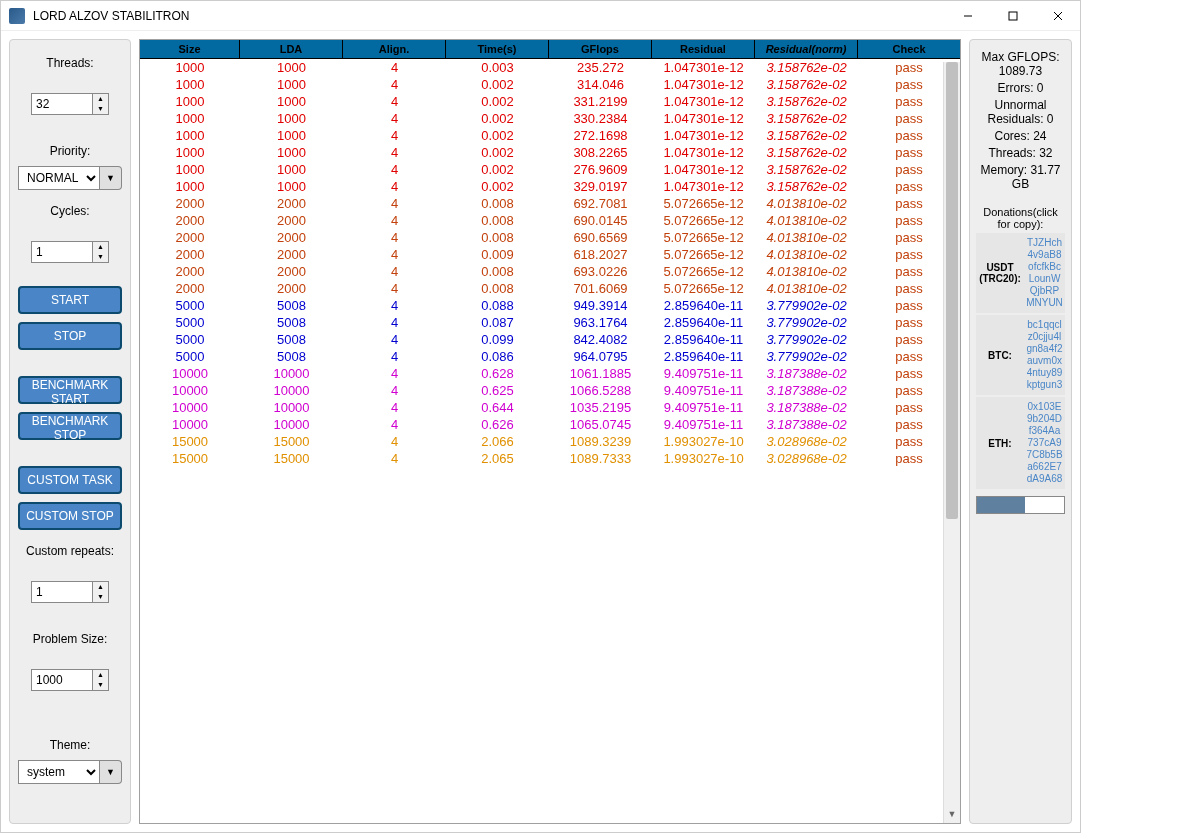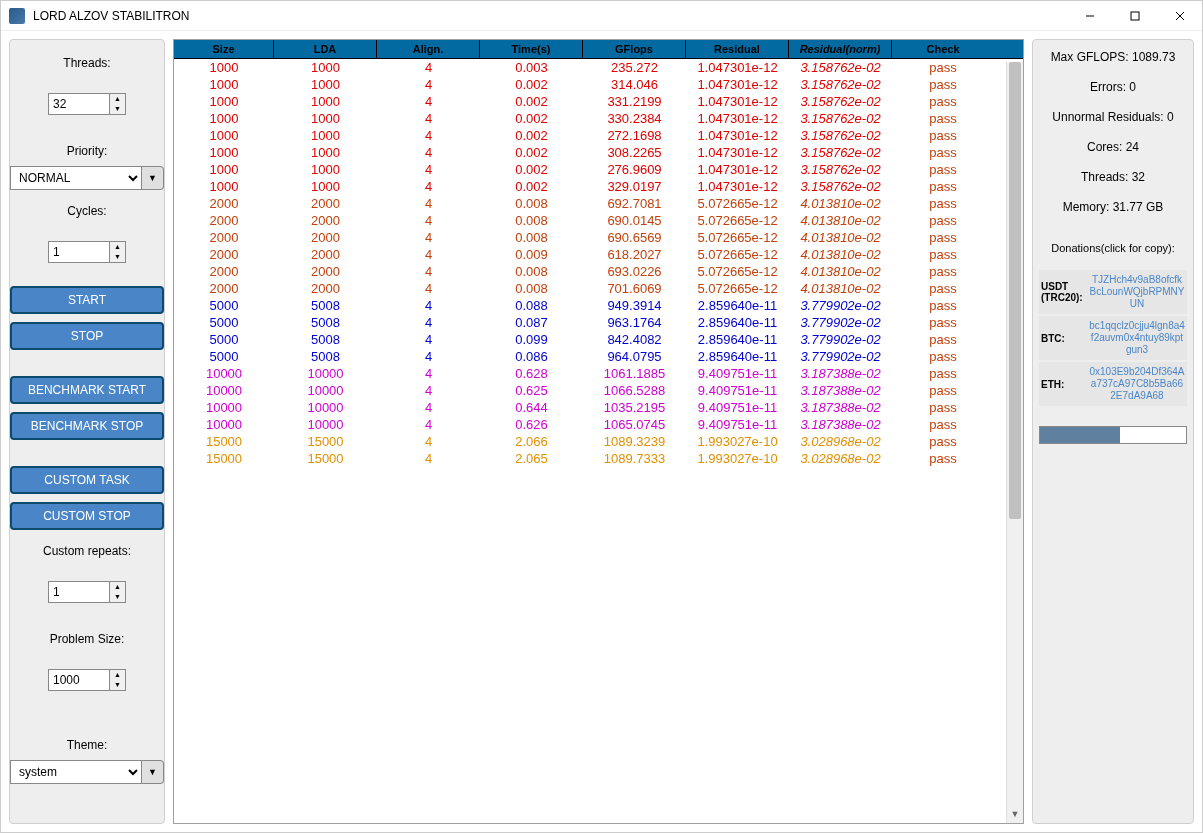--- a/index.html
+++ b/index.html
@@ -1,25 +1,25 @@
 <!DOCTYPE html>
 <html><head>
 <meta charset="utf-8">
 <style>
 * { box-sizing: border-box; margin: 0; padding: 0; }
 body { font-family: 'Segoe UI', Tahoma, sans-serif; font-size: 12px; background: #fff; overflow: hidden; }
-.window { width: 1203px; height: 833px; display: flex; flex-direction: column; border: 1px solid #ccc; }
+.window { width: 1081px; height: 833px; display: flex; flex-direction: column; border: 1px solid #ccc; }
 .titlebar { height: 30px; display: flex; align-items: center; background: #fff; border-bottom: 1px solid #eee; }
 .titlebar-icon { width: 16px; height: 16px; margin: 0 8px; background: linear-gradient(135deg,#2a5a8a,#4a7aaa); border-radius: 2px; }
 .titlebar-title { flex: 1; font-size: 12px; }
 .win-controls { display: flex; }
 .win-btn { width: 45px; height: 30px; display: flex; align-items: center; justify-content: center; cursor: pointer; font-size: 12px; }
 .main { flex: 1; display: flex; padding: 8px; gap: 8px; background: #fff; }
-.sidebar-left { width: 156px; background: #eeeeee; border: 1px solid #d0d0d0; border-radius: 4px; padding: 10px 0; display: flex; flex-direction: column; gap: 8px; }
-.sidebar-right { width: 162px; background: #eeeeee; border: 1px solid #d0d0d0; border-radius: 4px; padding: 10px 6px; display: flex; flex-direction: column; gap: 16px; text-align: center; font-size: 12px; }
+.sidebar-left { width: 156px; background: #eeeeee; border: 1px solid #d0d0d0; border-radius: 4px; padding: 10px 8px; display: flex; flex-direction: column; gap: 8px; }
+.sidebar-right { width: 162px; background: #eeeeee; border: 1px solid #d0d0d0; border-radius: 4px; padding: 10px 6px; display: flex; flex-direction: column; gap: 3px; text-align: center; font-size: 12px; }
 .center { flex: 1; border: 1px solid #a0a0a0; background: #fff; display: flex; flex-direction: column; position: relative; }
 .label { text-align: center; font-size: 12px; margin-top: 6px; }
 .spinner { display: flex; width: 78px; margin: 15px auto; }
 .spinner input { flex: 1; width: 60px; height: 22px; padding: 2px 4px; border: 1px solid #888; font-size: 12px; }
 .spinner .spin-btns { display: flex; flex-direction: column; width: 16px; border: 1px solid #888; border-left: none; }
 .spinner .spin-btns div { flex: 1; font-size: 7px; text-align: center; line-height: 10px; cursor: pointer; background: #f0f0f0; }
 .select { display: flex; width: 100%; }
 .select select { flex: 1; height: 24px; padding: 2px 4px; border: 1px solid #888; font-size: 12px; background: #fff; }
 .select .arrow { width: 22px; height: 24px; border: 1px solid #888; border-left: none; background: #e0e0e0; border-radius: 0 4px 4px 0; display: flex; align-items: center; justify-content: center; cursor: pointer; font-size: 9px; }
 .btn { width: 100%; height: 28px; background: #4a86c7; color: #fff; border: 2px solid #0c4a6e; border-radius: 4px; font-size: 12px; cursor: pointer; }
@@ -40,21 +40,21 @@
 .c-red { color: #e00000; }
 .c-green { color: #c2410c; }
 .c-blue { color: #0000d0; }
 .c-magenta { color: #d000d0; }
 .c-orange { color: #e09000; }
 .scrollbar-v { position: absolute; right: 0; top: 22px; bottom: 0; width: 17px; background: #f0f0f0; border-left: 1px solid #ddd; }
 .scrollbar-v .thumb { position: absolute; left: 2px; right: 2px; top: 0; height: 60%; background: #c0c0c0; border-radius: 2px; }
 .scrollbar-v .arrow-down { position: absolute; bottom: 0; left: 0; right: 0; height: 17px; text-align: center; font-size: 9px; line-height: 17px; color: #666; }
 .donations-label { font-size: 11px; font-weight: normal; padding-top: 12px; }
 .donation-row { display: flex; gap: 4px; font-size: 10px; align-items: center; background: #e6e6e6; padding: 4px 2px; }
-.donation-row .dlabel { width: 44px; text-align: left; font-weight: bold; }
+.donation-row .dlabel { width: 44px; text-align: center; font-weight: bold; }
 .donation-row .daddr { flex: 1; color: #4a86c7; word-break: break-all; cursor: pointer; text-align: center; line-height: 1.2; }
 .progress { width: 100%; height: 18px; border: 1px solid #888; background: #fff; position: relative; margin-top: 4px; }
 .progress-fill { position: absolute; left: 0; top: 0; bottom: 0; width: 55%; background: #6080a0; }
 </style>
 </head>
 <body>
 
 <div class="window">
   <div class="titlebar">
     <div class="titlebar-icon"></div>

